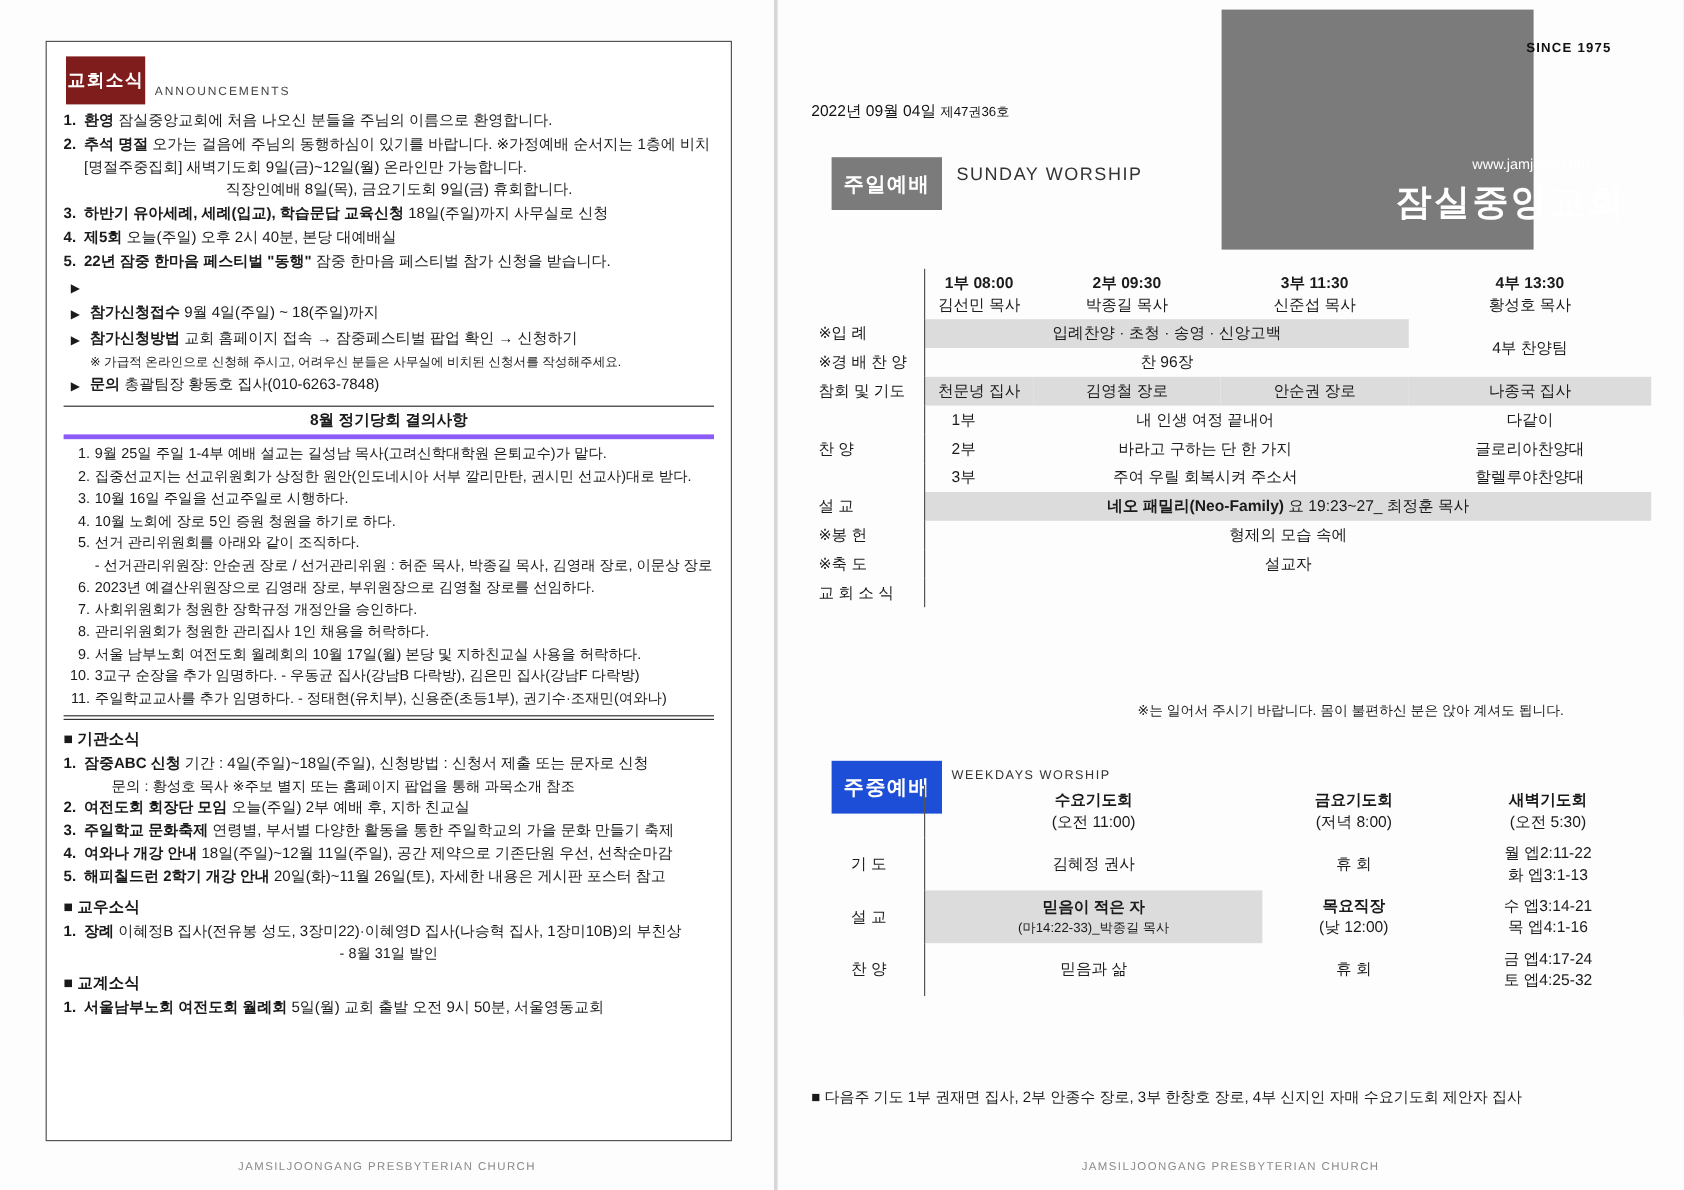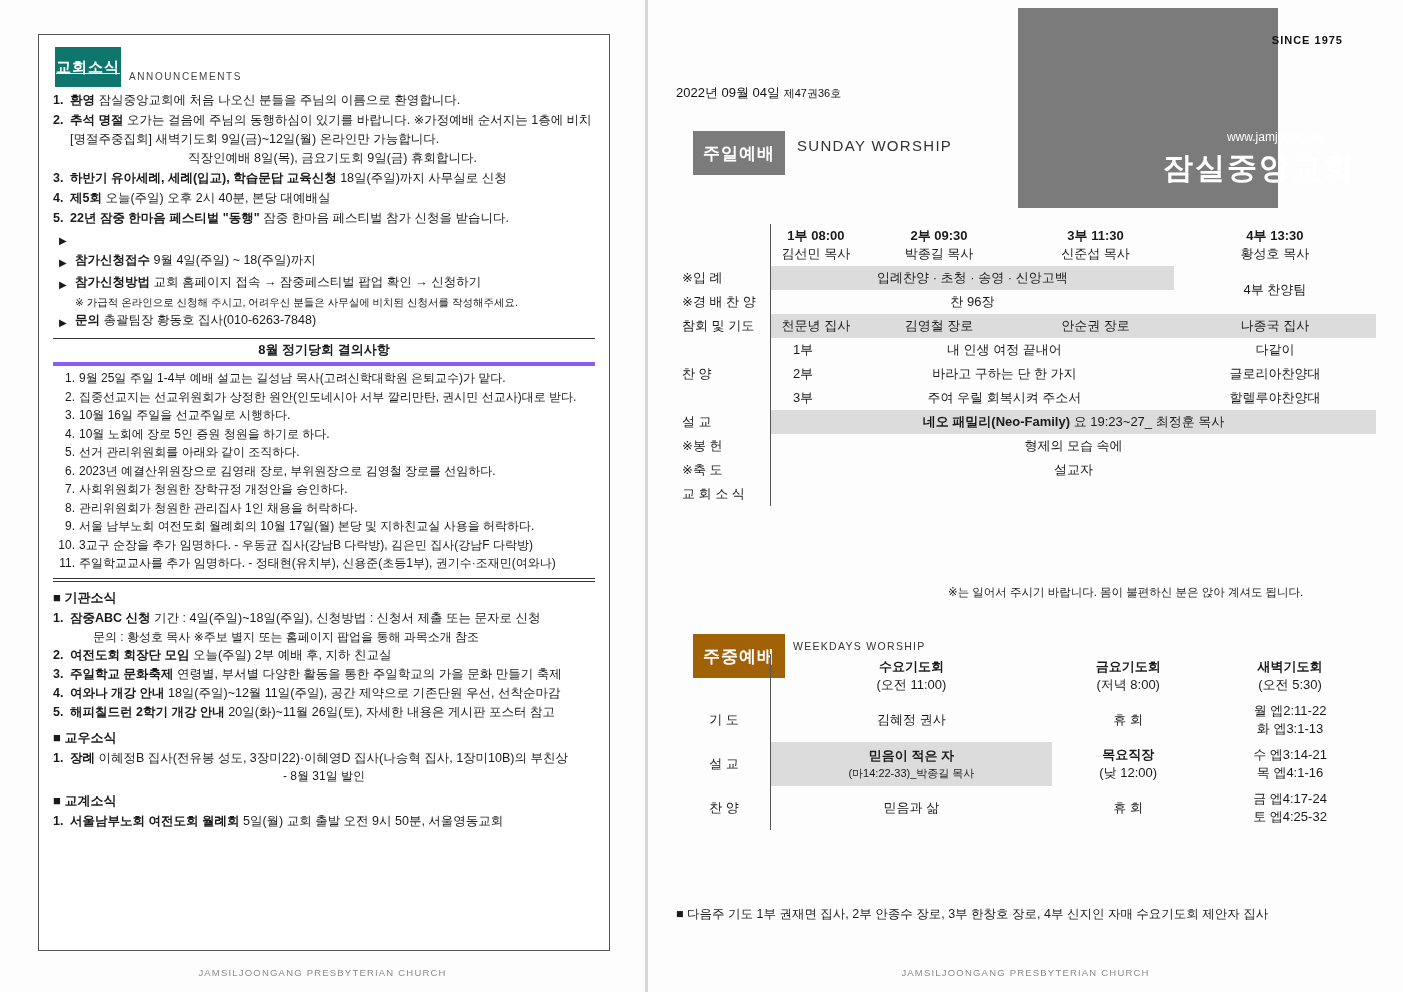--- a/index.html
+++ b/index.html
@@ -17,23 +17,23 @@
     position:absolute;left:0;top:0;width:645px;height:992px;
     background:#fdfdfd;
   }
   .left-inner{
     position:absolute;left:38px;top:34px;width:570px;height:915px;
     border:1px solid #555;background:#fff;
     padding:0;
   }
   .ann-head{display:flex;align-items:flex-start;padding:12px 0 2px 16px;}
   .ann-box{
-    width:66px;height:40px;background:#0f766e;color:#fff;
+    width:66px;height:40px;background:#7f1d1d;color:#fff;
     display:flex;align-items:center;justify-content:center;
-    font-size:15px;font-weight:bold;letter-spacing:1px;text-decoration:underline;
+    font-size:15px;font-weight:bold;letter-spacing:1px;
   }
   .ann-txt{margin-left:8px;}
   .ann-kr{font-size:15px;font-weight:bold;color:#111;line-height:20px;}
   .ann-en{font-size:10px;color:#444;letter-spacing:1.6px;margin-top:4px;}
 
   .lbody{padding:2px 14px 0 14px;}
   ol.main{list-style:none;margin:0;padding:0;}
   ol.main > li{
     display:flex;font-size:12.5px;line-height:19px;margin-bottom:1px;
   }
@@ -109,21 +109,21 @@
   .c{text-align:center;}
   .shade{background:#dcdcdc;}
   .bold{font-weight:bold;}
   .tnum{width:56px;text-align:center;}
 
   .wnote{
     position:absolute;left:300px;top:585px;font-size:11.5px;color:#222;
   }
 
   .wd-head{position:absolute;left:45px;top:634px;display:flex;align-items:flex-start;}
-  .wd-box{width:92px;height:44px;background:#a16207;color:#fff;font-size:17px;font-weight:bold;
+  .wd-box{width:92px;height:44px;background:#1d4ed8;color:#fff;font-size:17px;font-weight:bold;
           display:flex;align-items:center;justify-content:center;letter-spacing:1px;}
   .wd-en{font-size:10.5px;color:#333;letter-spacing:1.3px;margin-top:6px;margin-left:8px;}
 
   table.wd{
     position:absolute;left:28px;top:654px;width:700px;border-collapse:collapse;font-size:13px;
   }
   table.wd td{padding:4px 4px;vertical-align:middle;text-align:center;}
   .wlbl{width:84px;text-align:left;padding-left:6px !important;}
   .small{font-size:11px;}
   .nextw{
@@ -217,20 +217,21 @@
             </li>
           <li>
               <span class="num">4.</span>
               <span class="txt">10월 노회에 장로 5인 증원 청원을 하기로 하다.</span>
             </li>
           <li>
               <span class="num">5.</span>
               <span class="txt">선거 관리위원회를 아래와 같이 조직하다.</span>
             </li>
         </ol>
+        <div class="dec-ind">- 선거관리위원장: 안순권 장로 / 선거관리위원 : 허준 목사, 박종길 목사, 김영래 장로, 이문상 장로</div>
         <ol class="dec">
           <li>
               <span class="num">6.</span>
               <span class="txt">2023년 예결산위원장으로 김영래 장로, 부위원장으로 김영철 장로를 선임하다.</span>
             </li>
           <li>
               <span class="num">7.</span>
               <span class="txt">사회위원회가 청원한 장학규정 개정안을 승인하다.</span>
             </li>
           <li>

